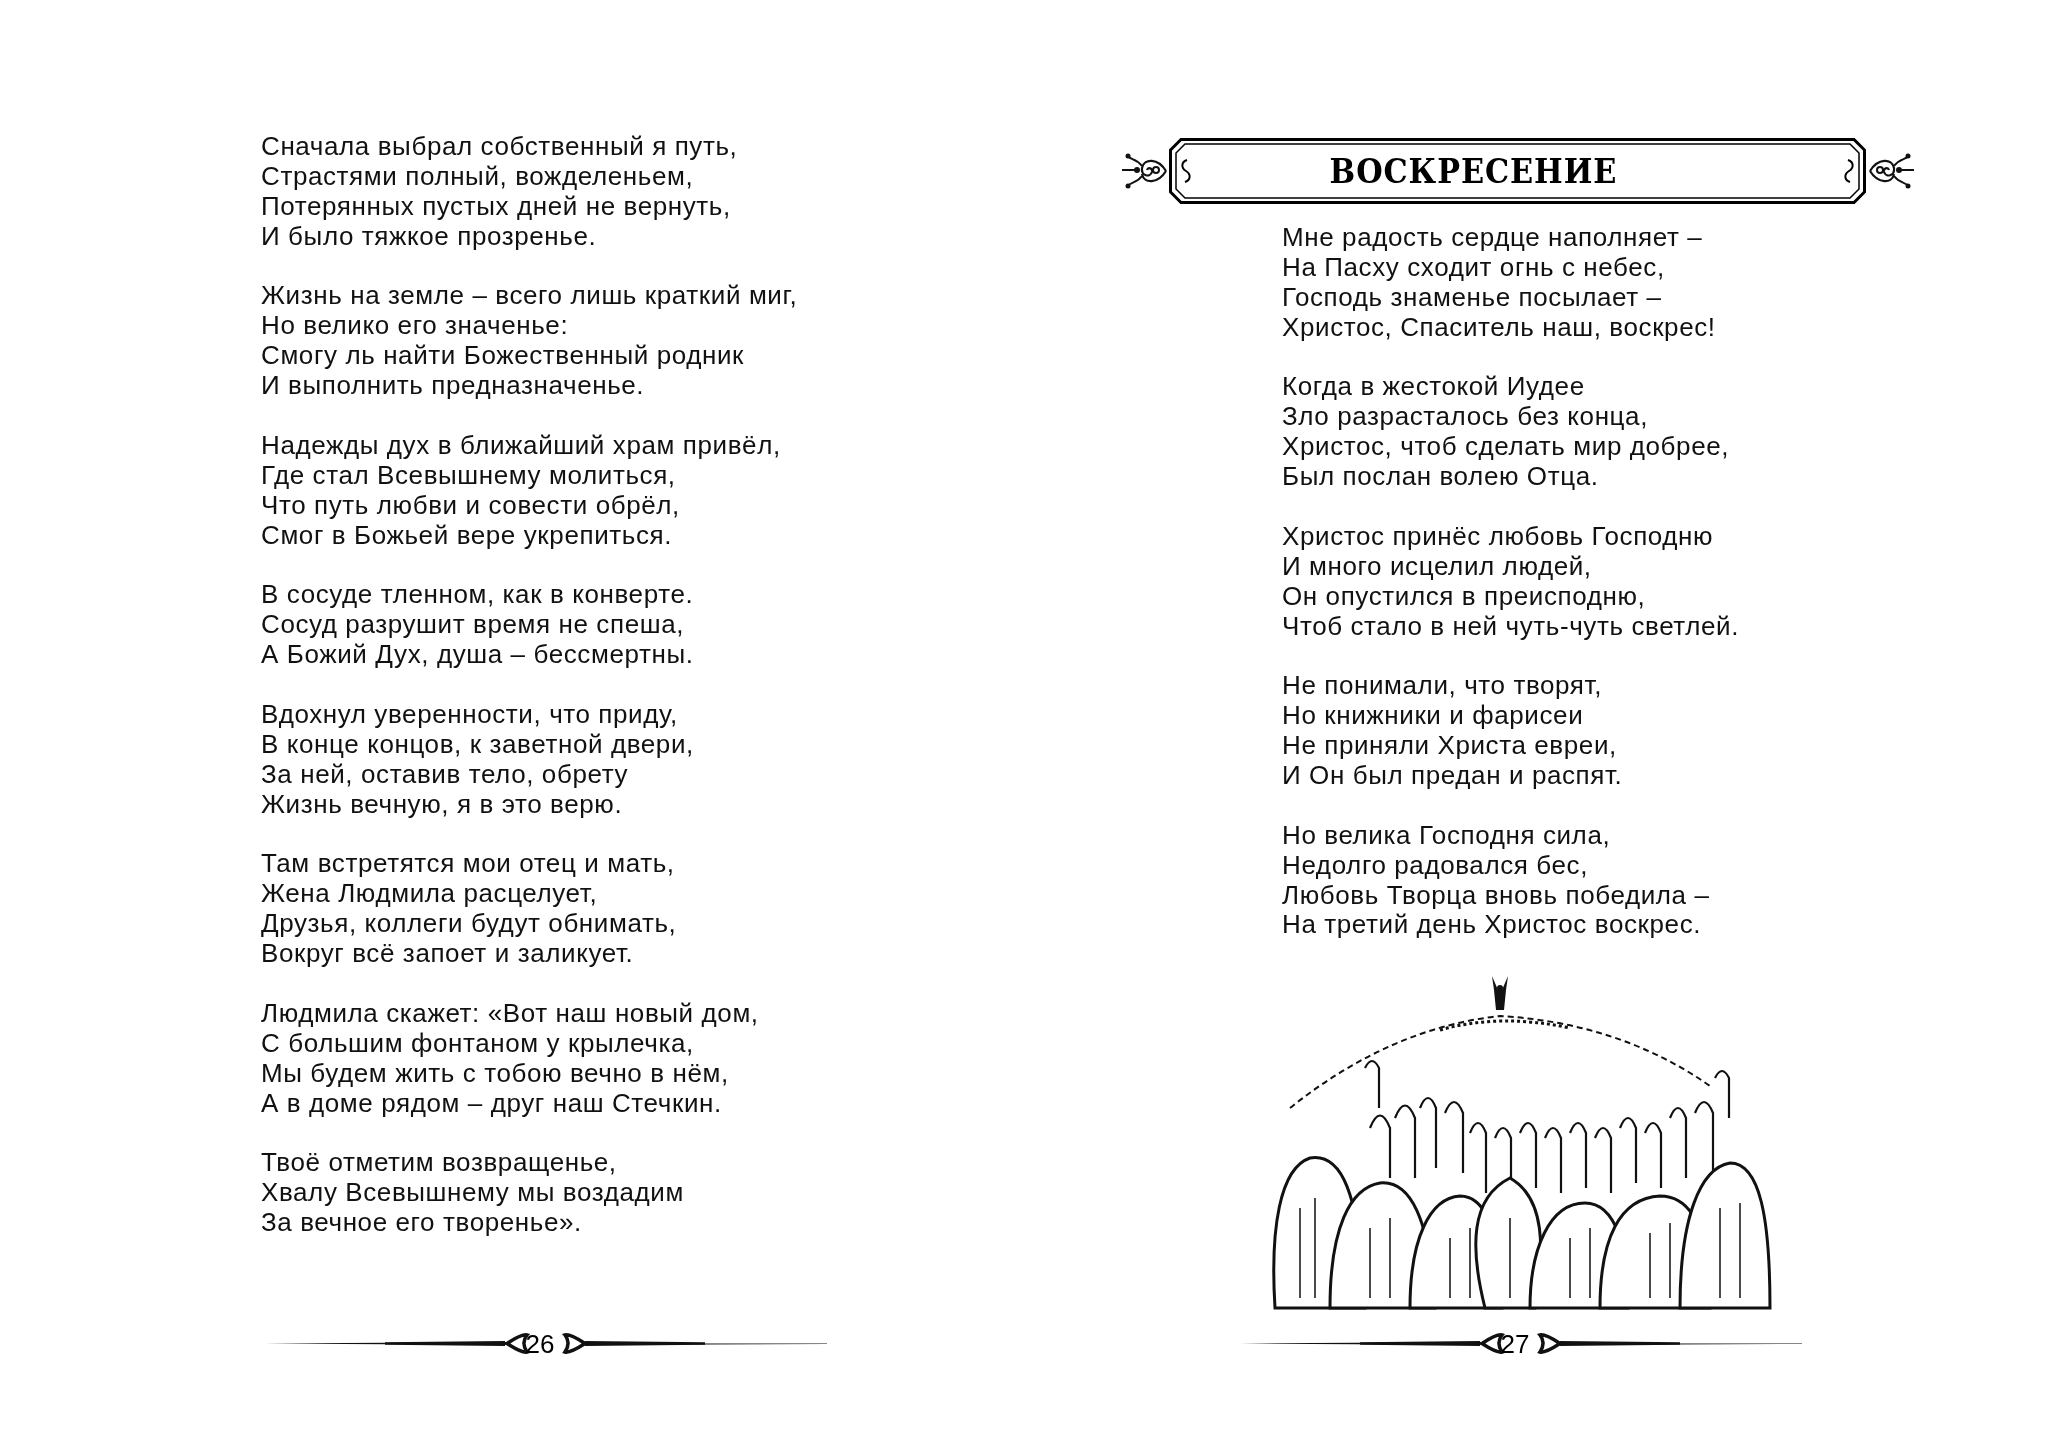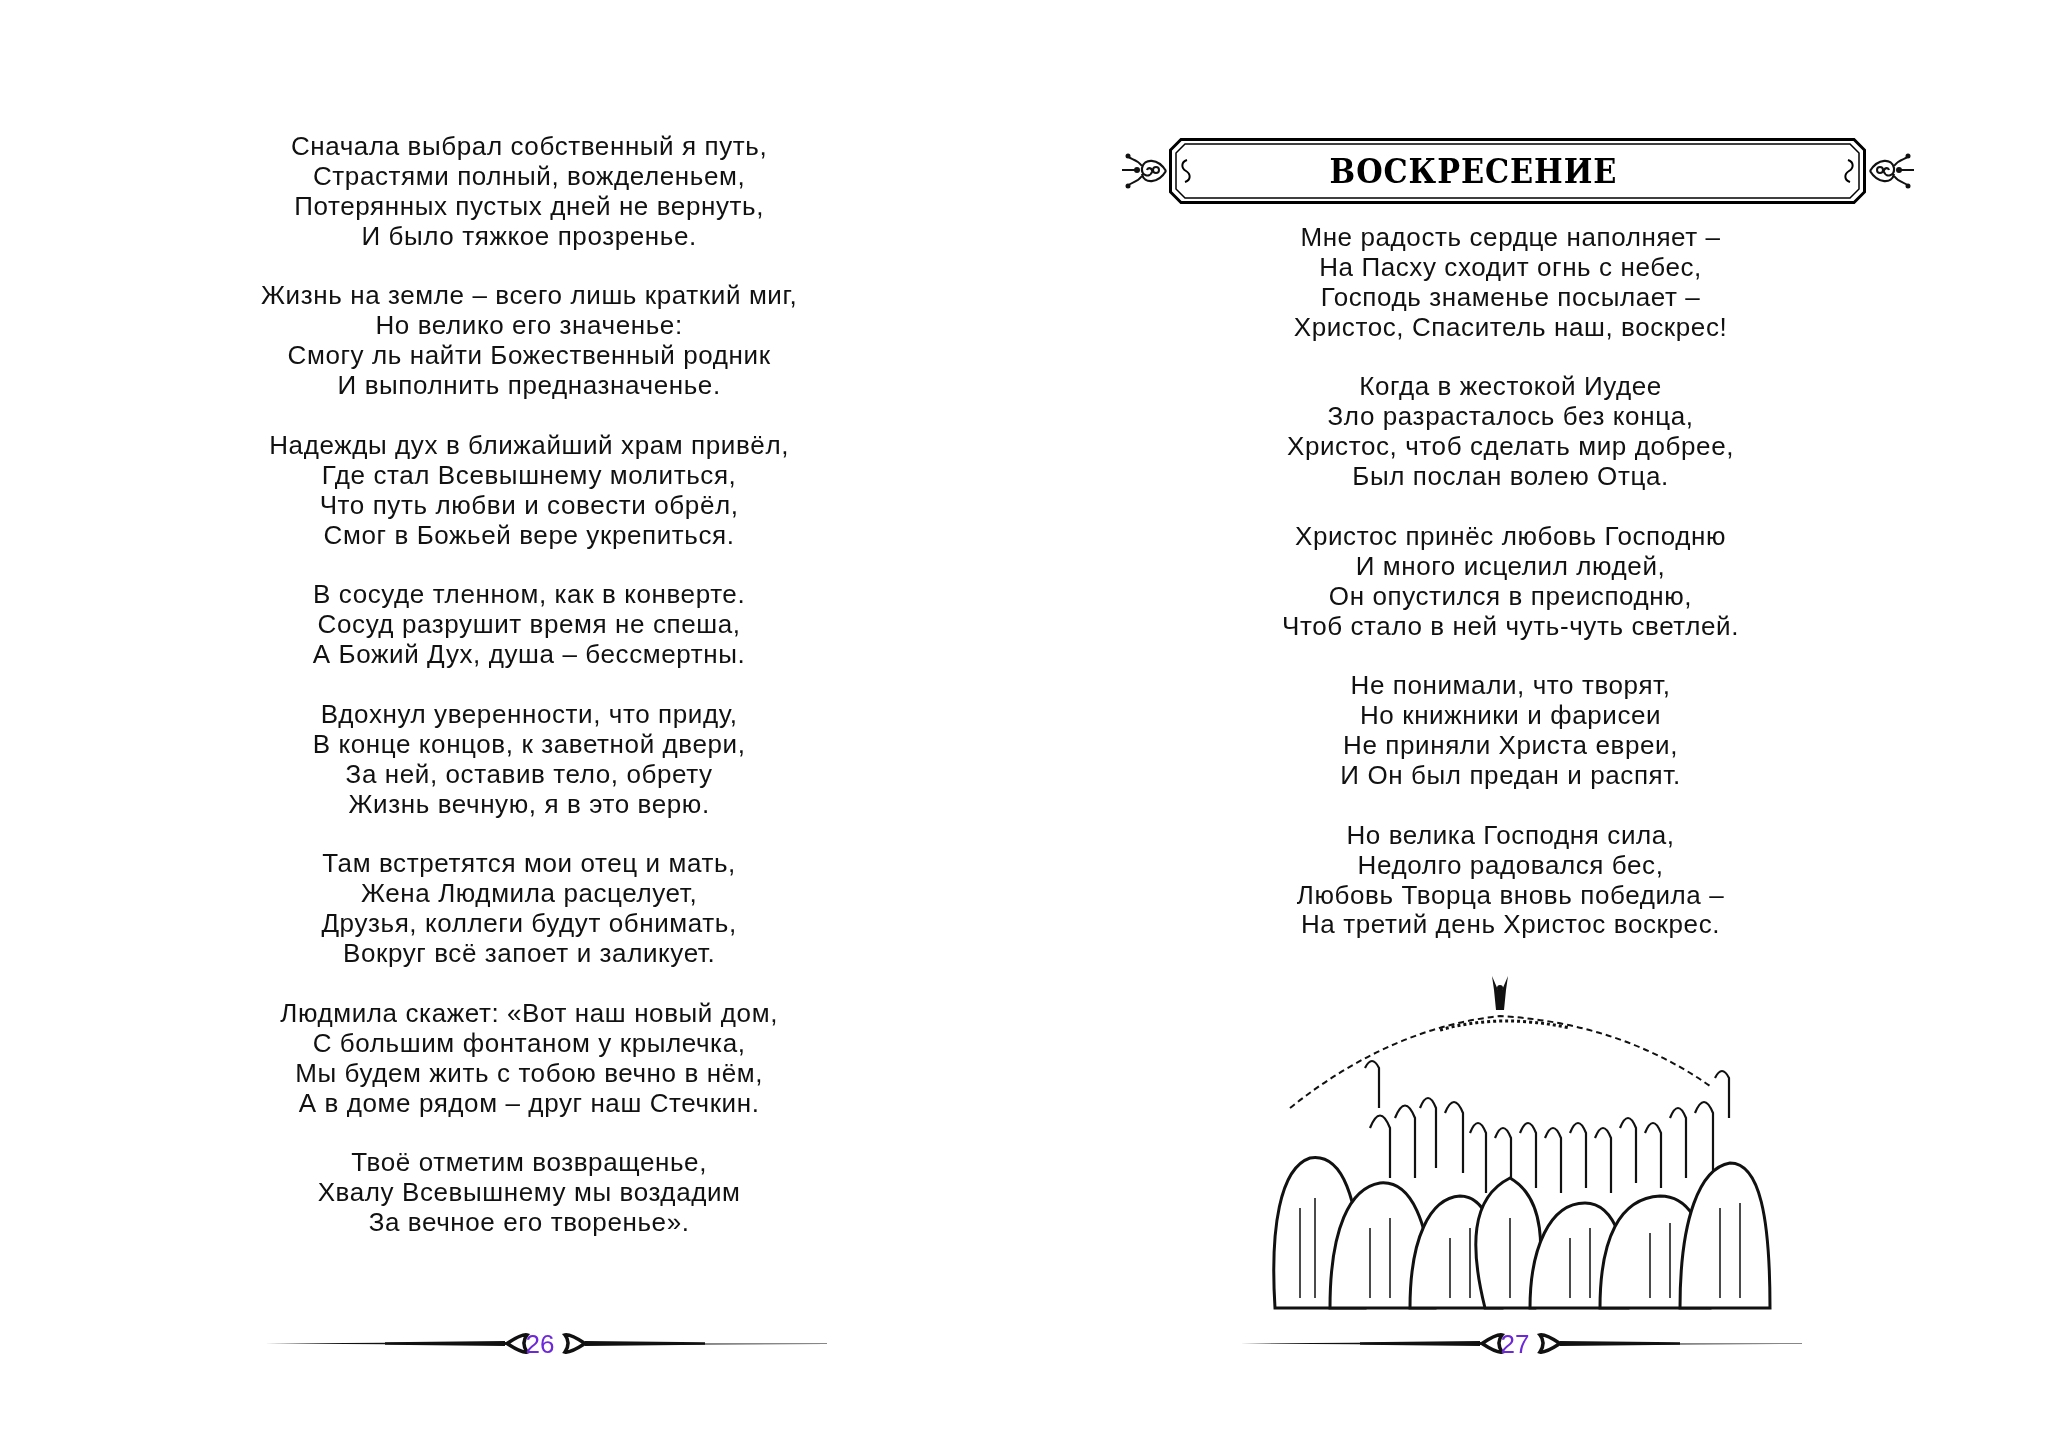--- a/index.html
+++ b/index.html
@@ -12,21 +12,21 @@
   .page-left { left: 0; width: 1029px; }
   .page-right { left: 1029px; width: 1029px; }
 
   .poem {
     position: absolute;
     font-size: 26px; line-height: 29.9px; letter-spacing: 0.6px;
     white-space: nowrap;
   }
   .poem-left { left: 261px; top: 132px; }
   .poem-right { left: 253px; top: 223px; }
-  .stanza { margin: 0 0 29.9px 0; text-align: center; }
+  .stanza { margin: 0 0 29.9px 0; }
   .stanza:last-child { margin-bottom: 0; }
   .line { display: block; height: 29.9px; }
 
   
   .banner { position: absolute; left: 93px; top: 128px; width: 800px; height: 86px; }
   .banner-frame { position: absolute; left: 47px; top: 10px; width: 609px; height: 66px; }
   .banner-frame svg { position: absolute; left: 0; top: 0; }
   .banner-title {
     position: absolute; left: 0; right: 0; top: 14px; text-align: center;
     font-family: "DejaVu Serif", serif; font-weight: bold; font-size: 33px;
@@ -36,21 +36,21 @@
   .ornament-left { left: 0; }
   .ornament-right { right: 8px; transform: scaleX(-1); }
 
   
   .footer { position: absolute; top: 1328px; height: 32px; }
   .footer-left { left: 265px; width: 562px; }
   .footer-right { left: 211px; width: 562px; }
   .footer svg { position: absolute; left: 0; top: 0; }
   .page-number {
     position: absolute; top: 2px; left: 0; right: 12px; text-align: center;
-    font-size: 26px; line-height: 28px; color: #6d28d9;
+    font-size: 26px; line-height: 28px; color: #000000;
   }
 
   .illustration { position: absolute; left: 241px; top: 968px; width: 505px; height: 350px; }
 </style>
 </head>
 <body>
 
 <div class="page page-left">
   <div class="poem poem-left">
     <div class="stanza">

